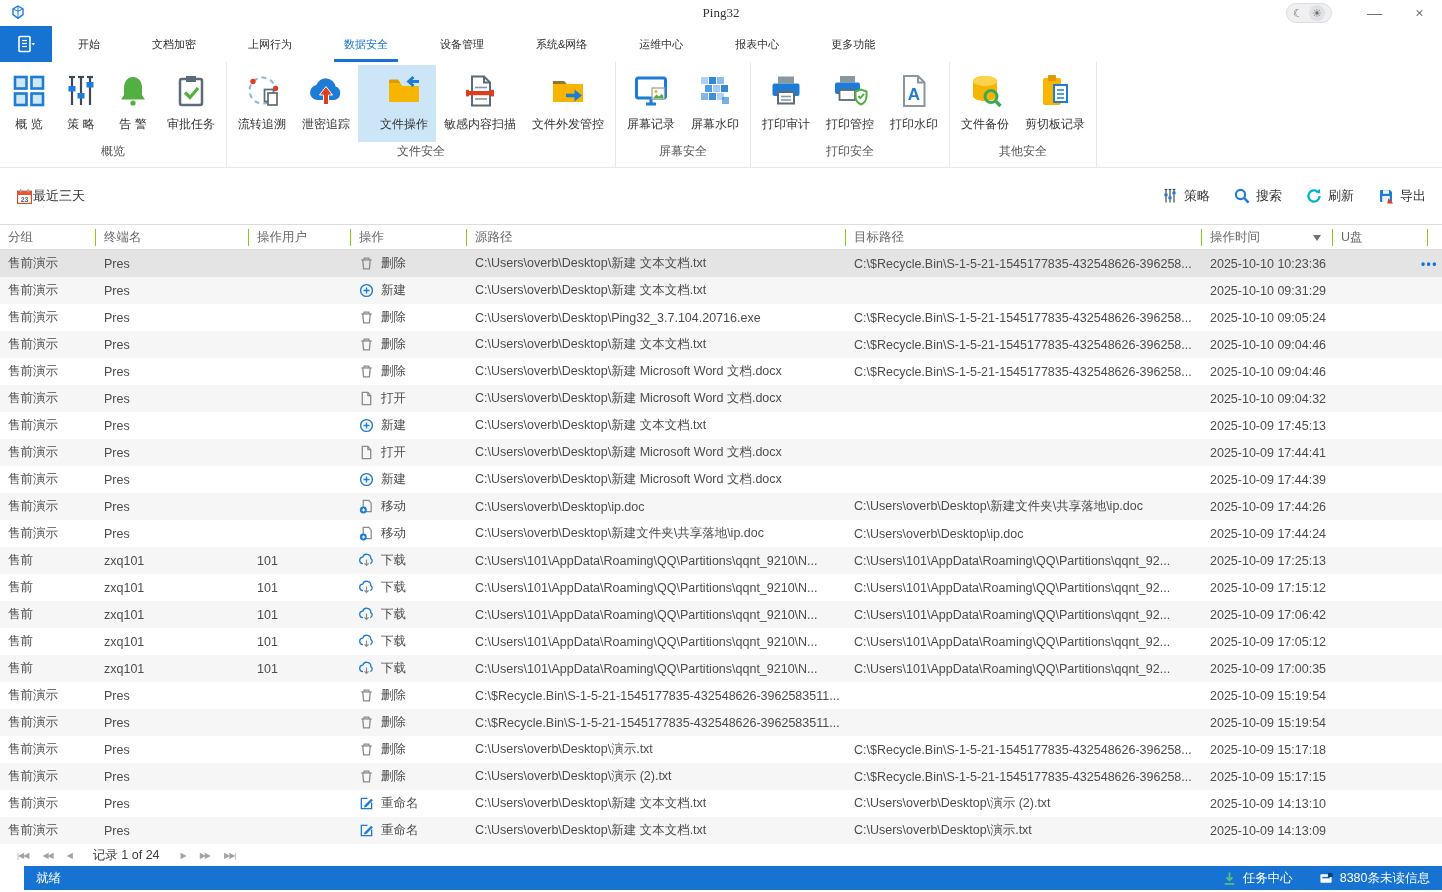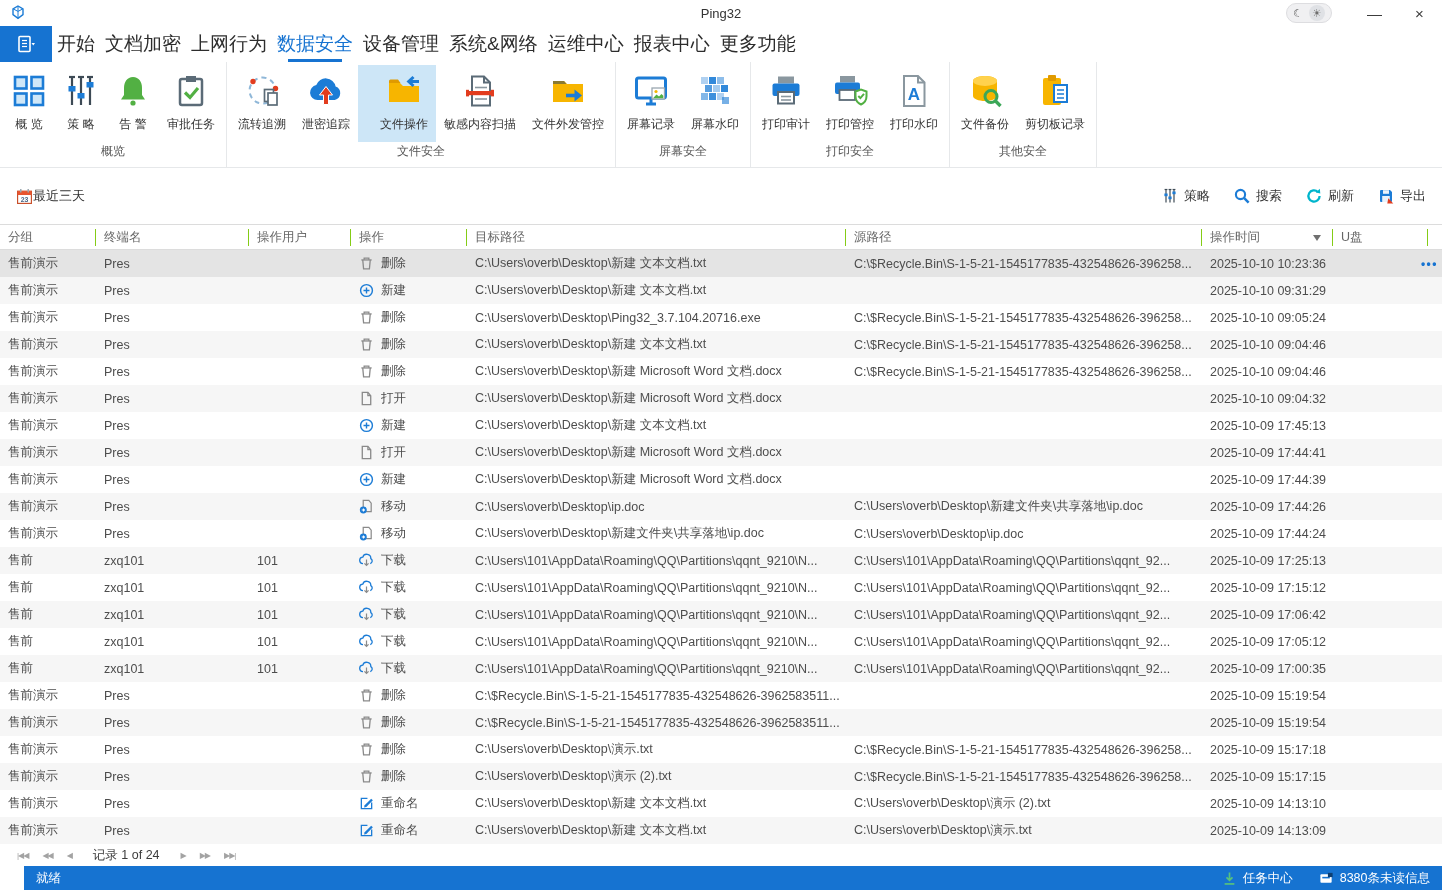--- a/index.html
+++ b/index.html
@@ -7,36 +7,36 @@
   body {
     width:1442px; height:892px; overflow:hidden;
     font-family:"Liberation Sans","DejaVu Sans",sans-serif;
     background:#fff; color:#333; font-size:13px;
     -webkit-font-smoothing:antialiased;
   }
   .icon { display:inline-flex; align-items:center; justify-content:center; }
   .icon svg { display:block; }
 
   
-  .titlebar { height:26px; display:flex; align-items:center; position:relative; background:#fff; }
+  .titlebar { height:26px; display:flex; align-items:center; position:relative; background:#fff;font-family:Liberation Serif, serif; }
   .logo { margin-left:10px; width:16px; height:16px; }
   .title-text { position:absolute; left:50%; transform:translateX(-50%); font-size:13px; color:#333; }
   .win-controls { margin-left:auto; display:flex; align-items:center; height:100%; }
   .theme-toggle { width:46px; height:20px; border-radius:10px; background:#f0f0f2; border:1px solid #dddde0;
                   display:flex; align-items:center; justify-content:space-evenly; margin-right:20px; cursor:default;}
   .theme-moon { font-size:11px; color:#4a4a4a; line-height:1; }
   .theme-sun { width:16px; height:16px; border-radius:50%; background:#dfe1e5; color:#6e6e6e; font-size:11px;
                display:flex; align-items:center; justify-content:center; line-height:1;}
   .win-btn { width:45px; height:26px; display:flex; align-items:center; justify-content:center;
              color:#3c3c3c; font-size:15px; }
 
   
   .tabbar { height:36px; display:flex; align-items:stretch; background:#fff; }
   .menu-btn { width:52px; background:#1673d1; display:flex; align-items:center; justify-content:center; }
-  .tab { padding:0 5px; display:flex; align-items:center; font-size:19px; color:#2d2d2d; position:relative; }
+  .tab { padding:0 26px; display:flex; align-items:center; font-size:11px; color:#2d2d2d; position:relative; }
   .tab.active { color:#1673d1;text-align:center; }
   .tab.active::after { content:""; position:absolute; left:16px; right:16px; bottom:0; height:3px; background:#1673d1; }
 
   
   .ribbon { height:106px; border-bottom:1px solid #e6e8ea; display:flex; background:#fff; }
   .ribbon-group { display:flex; flex-direction:column; border-right:1px solid #e6e8ea; }
   .ribbon-items { flex:1; display:flex; align-items:flex-start; padding:3px 3px 0; }
   .ribbon-item { display:flex; flex-direction:column; align-items:center; padding:8px 8px 9px; }
   .ribbon-item.selected { background:#cde6f7;padding-left:22px; }
   .ricon { width:36px; height:36px; }
@@ -415,22 +415,22 @@
         <span>导出</span>
       </div>
     </div>
 </div>
 
 <div class="thead grid-cols" id="table-header">
     <div class="th"><span>分组</span></div>
     <div class="th"><span>终端名</span></div>
     <div class="th"><span>操作用户</span></div>
     <div class="th"><span>操作</span></div>
+    <div class="th"><span>源路径</span></div>
     <div class="th"><span>目标路径</span></div>
-    <div class="th"><span>源路径</span></div>
     <div class="th"><span>操作时间</span><span class="sort-arrow"></span></div>
     <div class="th"><span>U盘</span></div>
     <div class="th filler"></div>
   </div>
 <div class="tbody" id="table-body">
     <div class="trow grid-cols selected">
       <div class="td">售前演示</div>
       <div class="td">Pres</div>
       <div class="td"></div>
       <div class="td op-cell">

